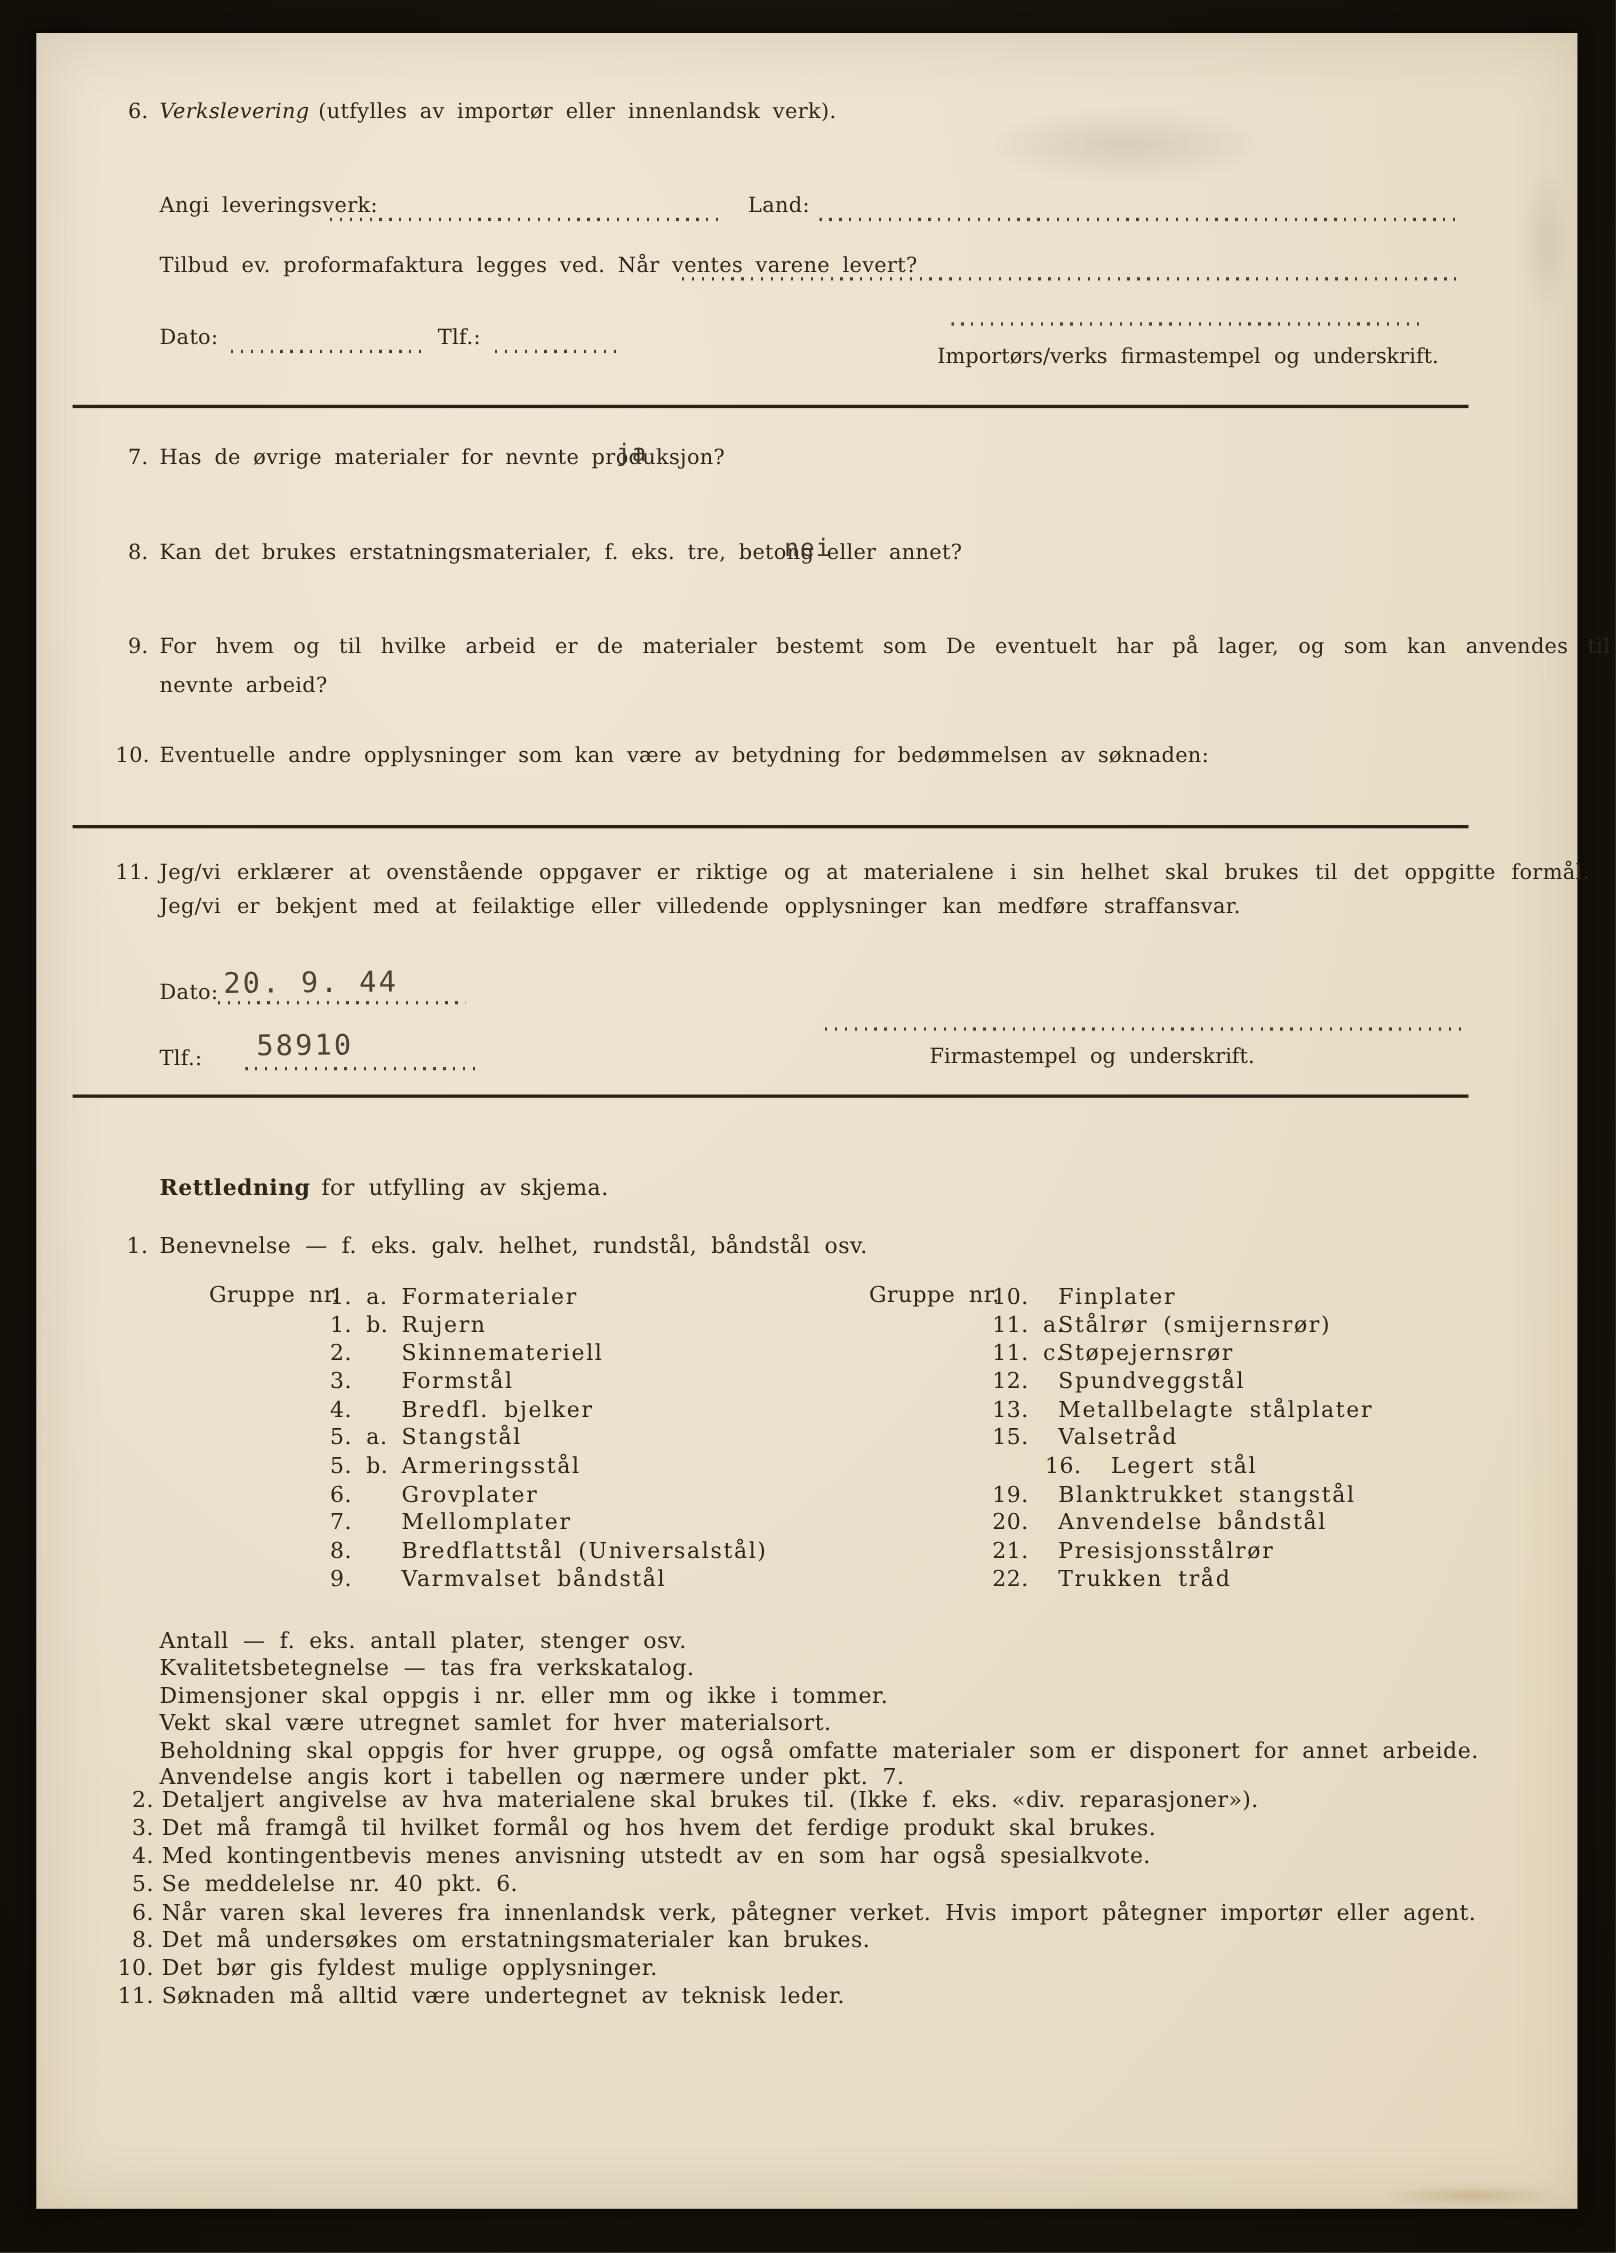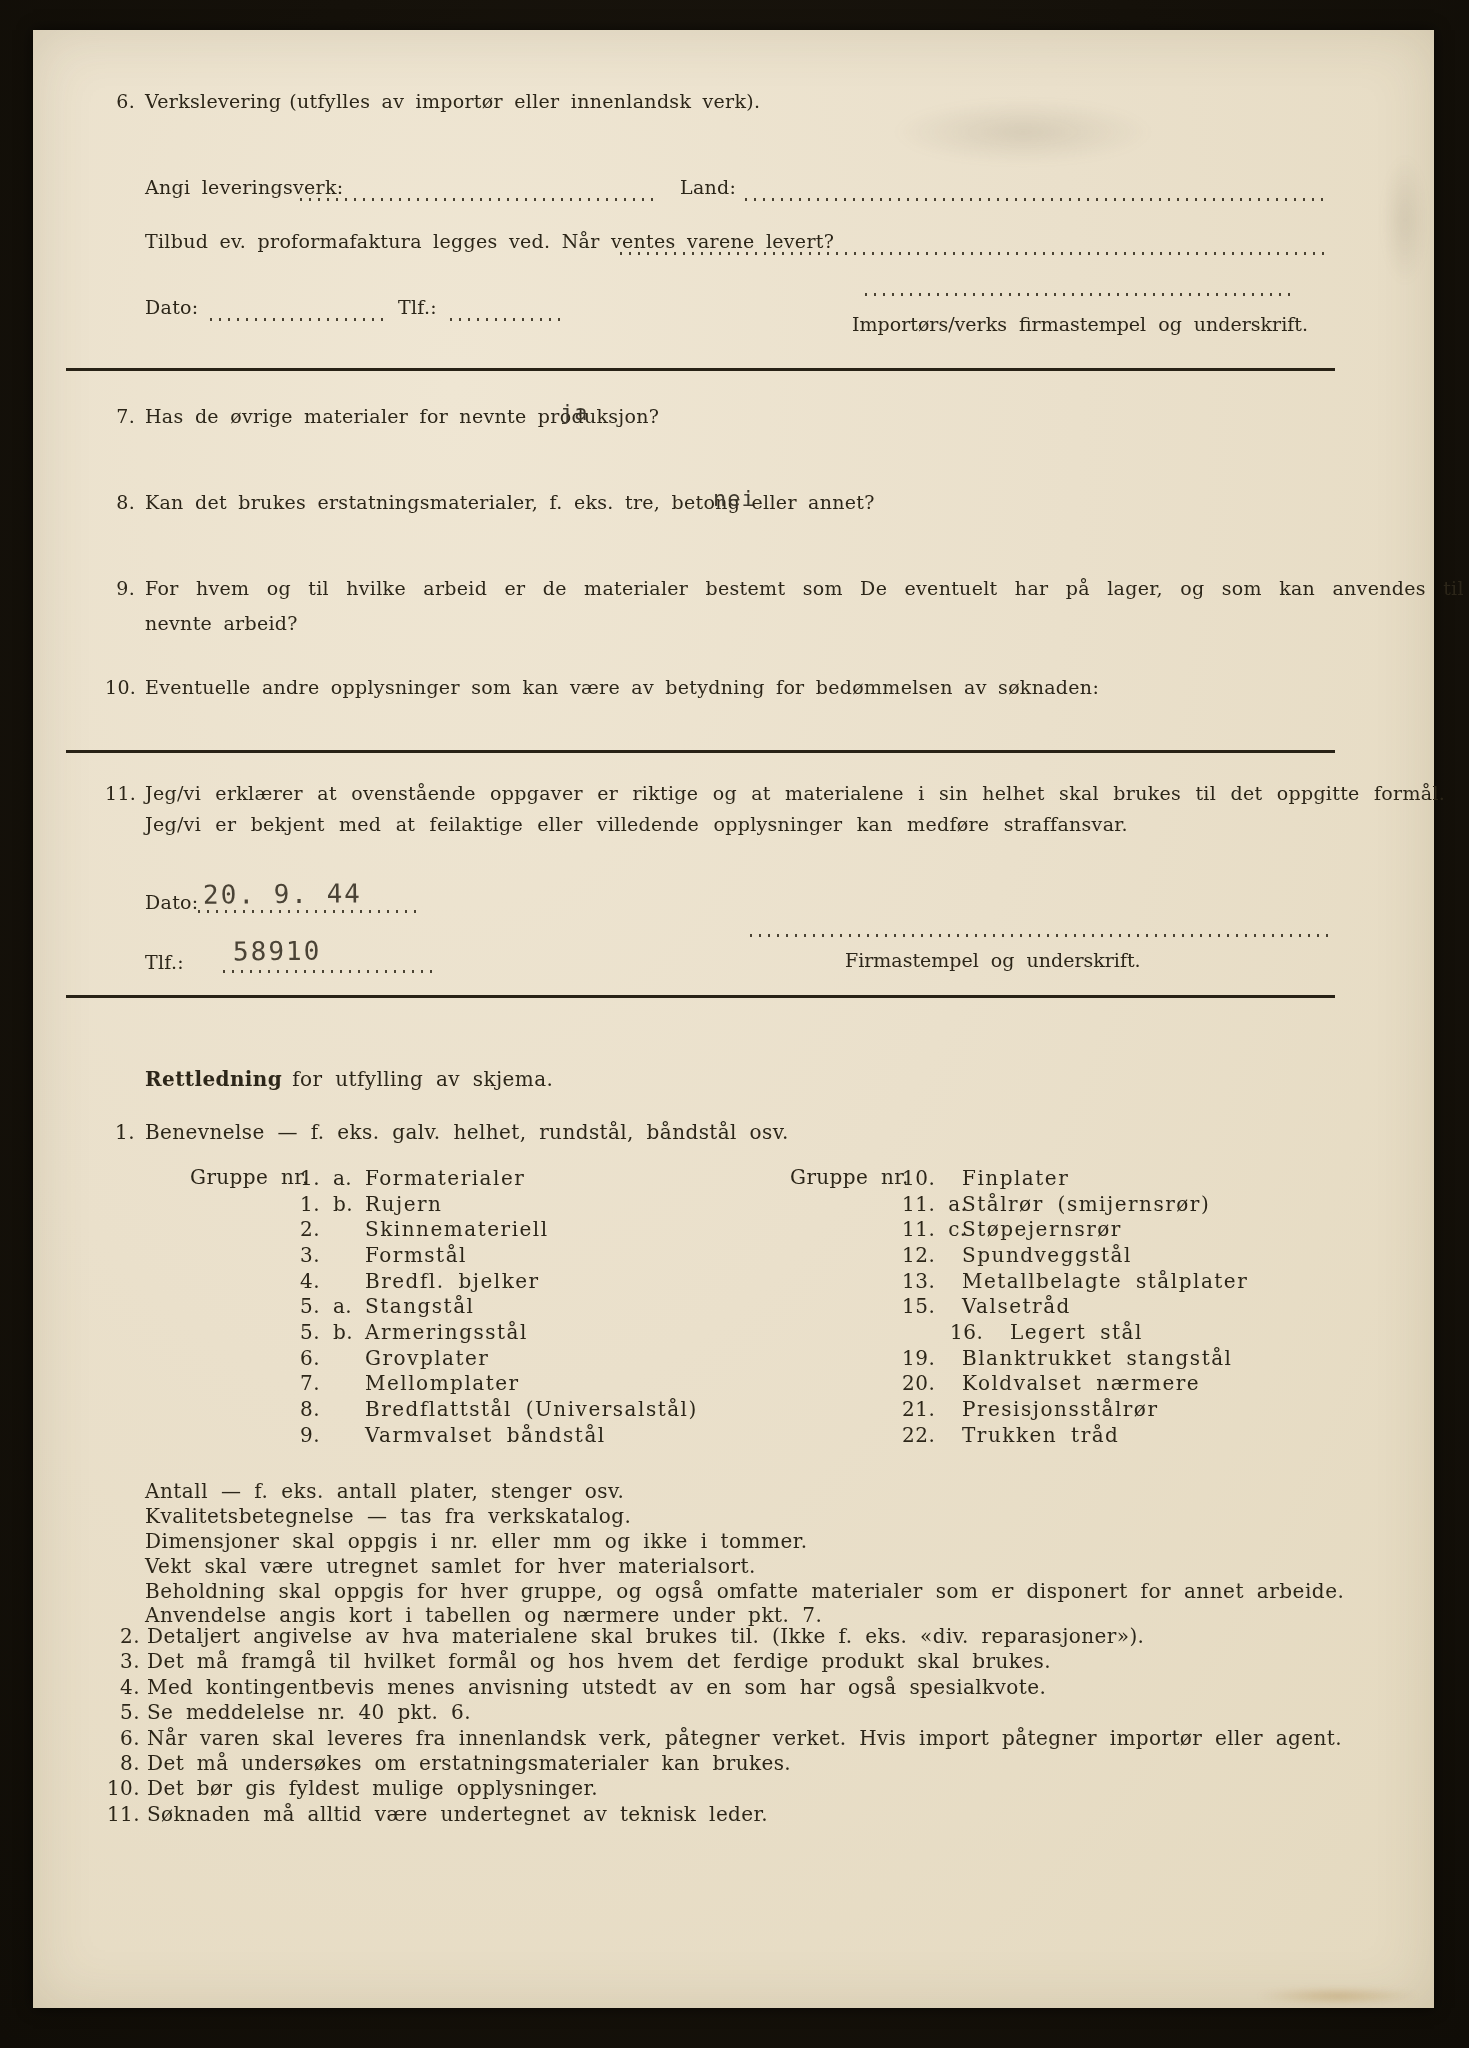--- a/index.html
+++ b/index.html
@@ -12,21 +12,21 @@
     position:absolute;left:33px;top:30px;width:1401px;height:1978px;
     background:radial-gradient(ellipse at 30% 18%, #efe6d3 0%, #eae0cb 45%, #e4d9bf 100%);
     box-shadow:inset 0 0 60px rgba(95,80,45,.16), 0 0 14px rgba(0,0,0,.6);
   }
   .fl, .gl{position:absolute;white-space:nowrap;color:#2c2619;}
   .fl{font-size:19px;word-spacing:5px;letter-spacing:.3px;}
   .gl{font-size:20px;word-spacing:6px;letter-spacing:.4px;}
   .ws-wide{word-spacing:11px;}
   .ws-med{word-spacing:8px;}
   .qno{display:inline-block;width:30px;text-align:right;margin-right:10px;}
-  .it{margin-right:8px;}
+  .it{font-style:italic;margin-right:8px;}
   .bold{font-weight:bold;margin-right:10px;}
   .dots{
     position:absolute;height:3px;
     background-image:repeating-linear-gradient(90deg, rgba(52,45,30,.88) 0 2px, transparent 2px 9px);
     background-repeat:repeat-x;
   }
   .rule{position:absolute;height:3px;background:#282216;left:33px;width:1269px;}
   .typed{
     position:absolute;font-family:"DejaVu Sans Mono", monospace;
     font-size:22px;color:#3d382d;letter-spacing:1px;white-space:nowrap;
@@ -205,21 +205,21 @@
       <div class="group-row">
         <span class="gno" style="width: 60px; margin-left: 48px;">16.</span>
         <span class="gname">Legert stål</span>
       </div>
       <div class="group-row">
         <span class="gno" style="width: 60px;">19.</span>
         <span class="gname">Blanktrukket stangstål</span>
       </div>
       <div class="group-row">
         <span class="gno" style="width: 60px;">20.</span>
-        <span class="gname">Koldvalset nærmere</span>
+        <span class="gname">Anvendelse båndstål</span>
       </div>
       <div class="group-row">
         <span class="gno" style="width: 60px;">21.</span>
         <span class="gname">Presisjonsstålrør</span>
       </div>
       <div class="group-row">
         <span class="gno" style="width: 60px;">22.</span>
         <span class="gname">Trukken tråd</span>
       </div>
     </div>

